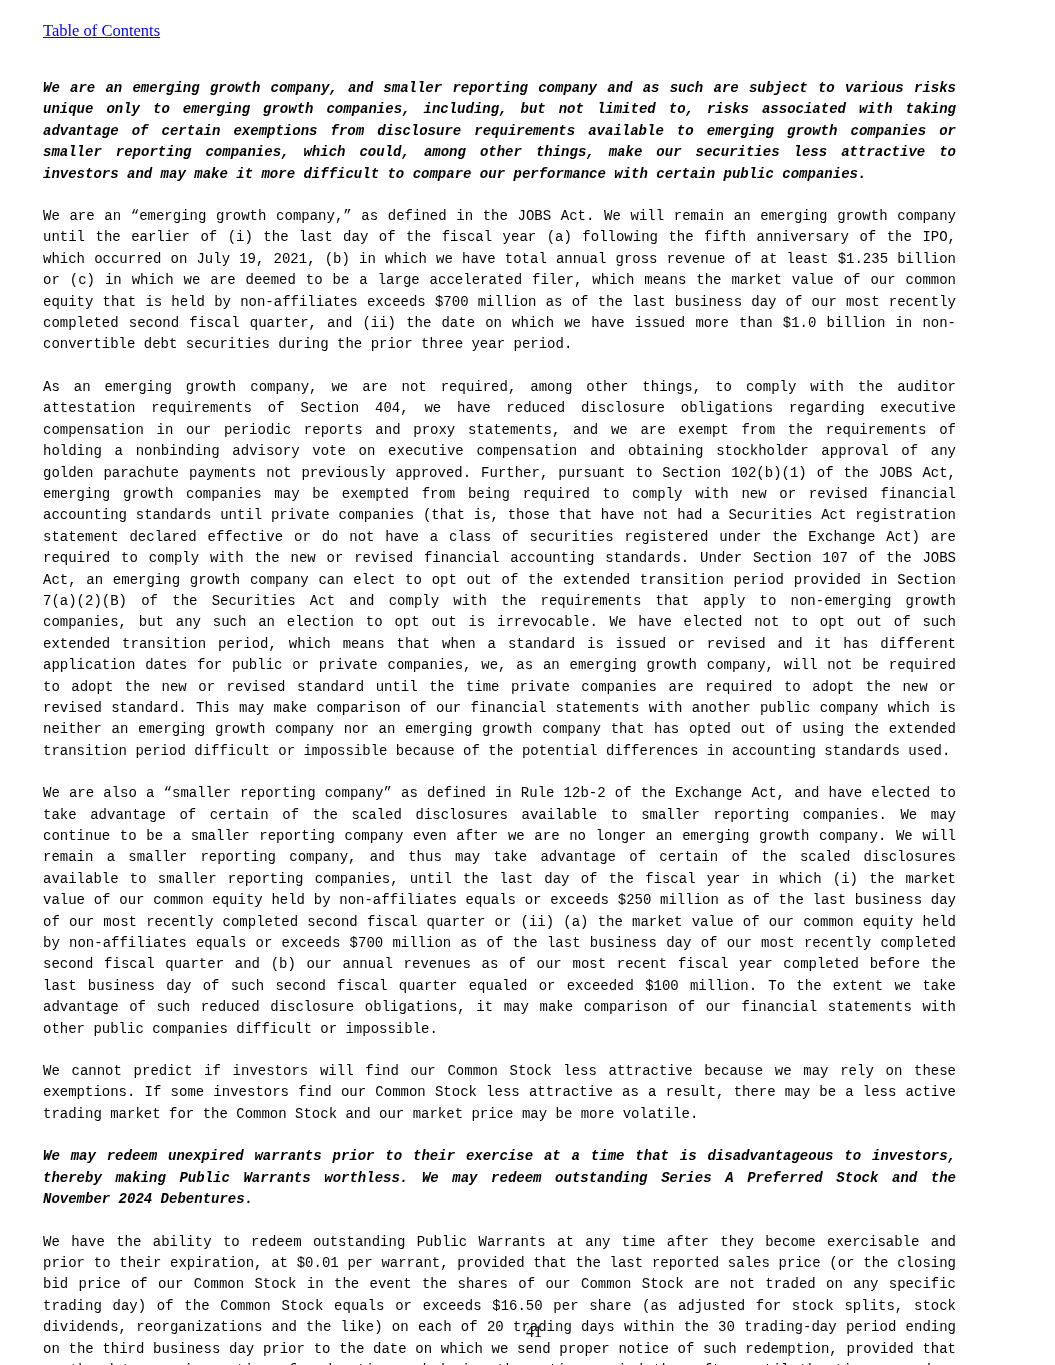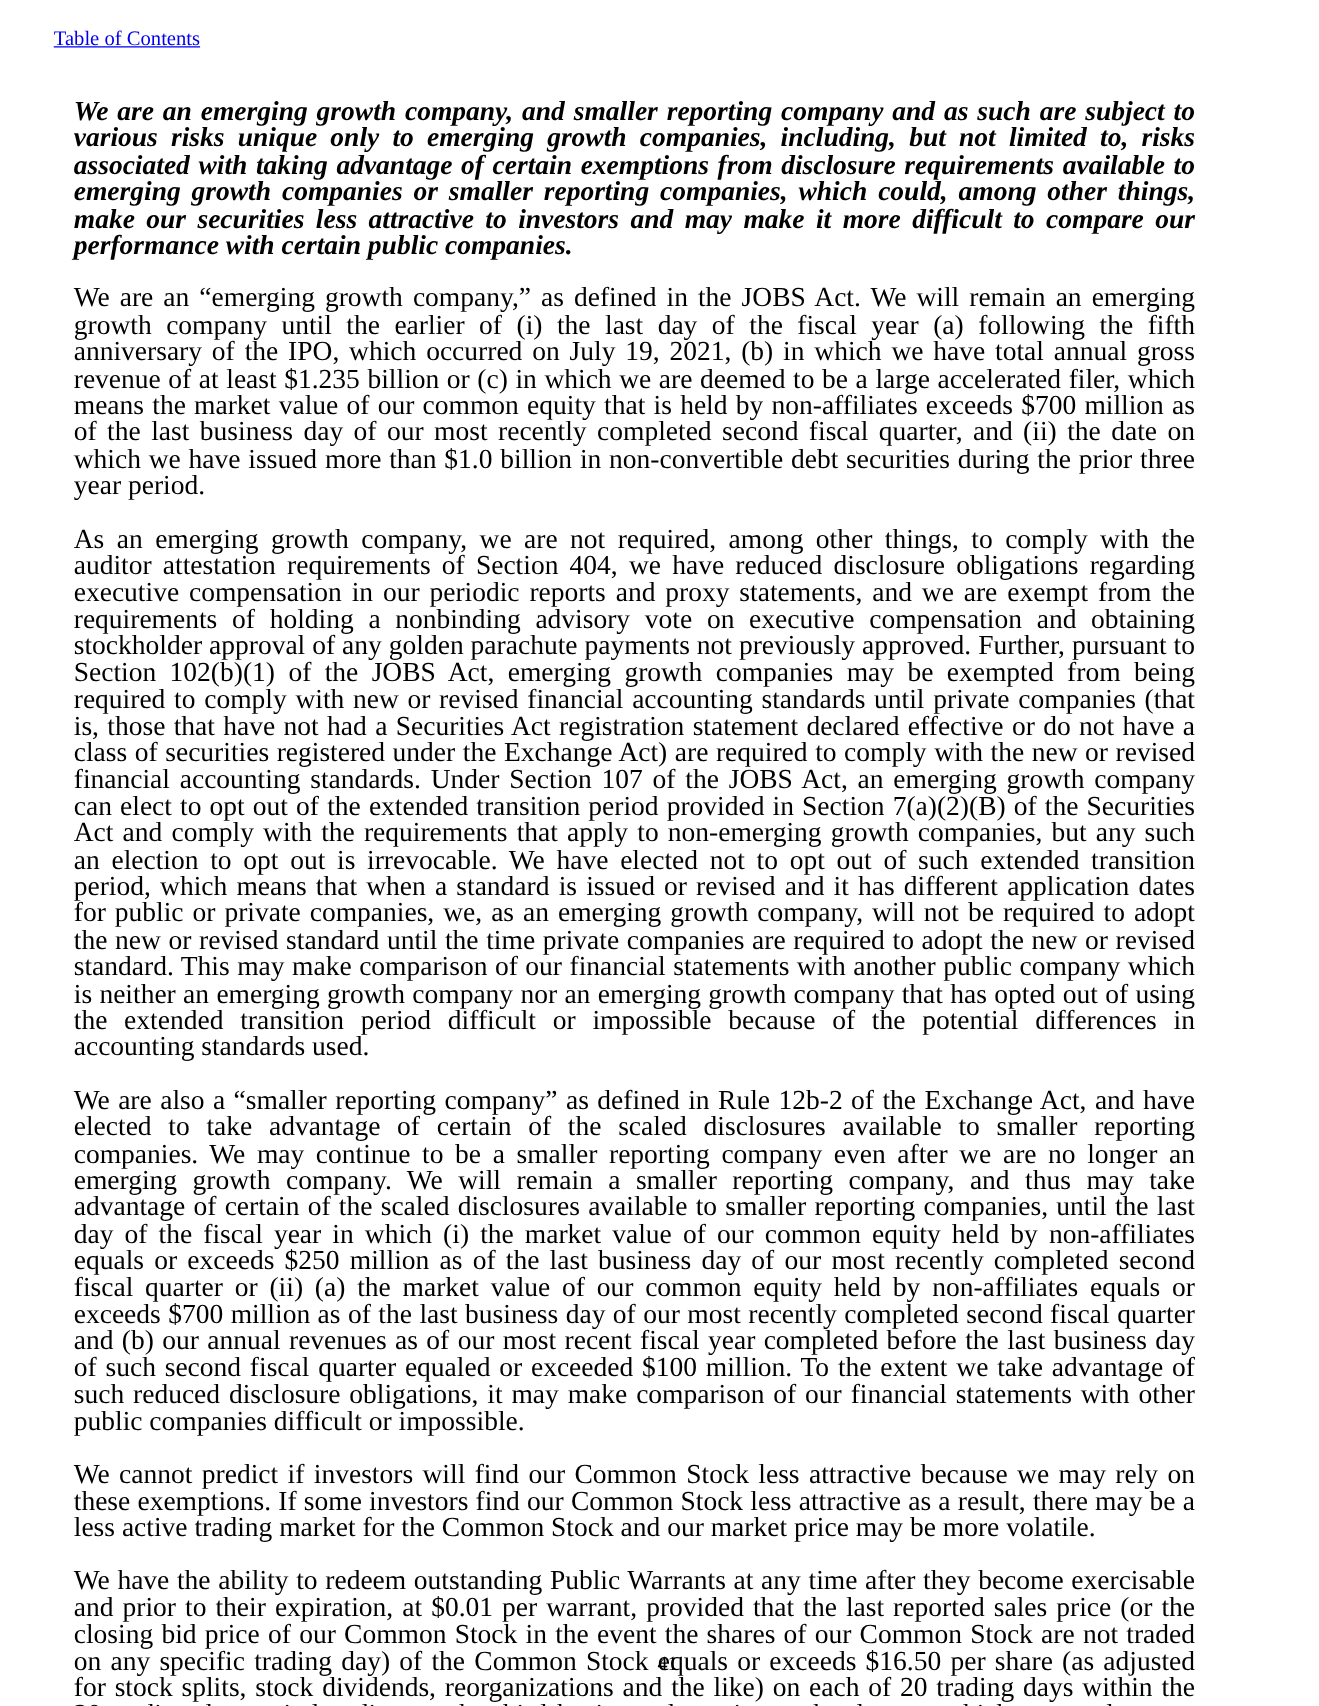--- a/index.html
+++ b/index.html
@@ -21,24 +21,25 @@
     color: #0000EE;
     text-decoration: underline;
     font-size: 16.5px;
     line-height: 21px;
     cursor: pointer;
   }
   .content {
     margin-top: 37px;
   }
   .content p {
-    margin: 0 0 21px 16px;
-    font-size: 22px;
+    margin: 0 0 21px 0;
+    font-size: 14px;
     line-height: 21.4px;
     text-align: justify;
+    font-family: Liberation Mono, monospace;
   }
   .content p.emphasis {
     font-weight: bold;
     font-style: italic;
   }
   .page-number {
     position: absolute;
     bottom: 24px;
     left: 13px;
     right: 0;
@@ -59,20 +60,21 @@
       <p class="emphasis">We are an emerging growth company, and smaller reporting company and as such are subject to various risks unique only to emerging growth companies, including, but not limited to, risks associated with taking advantage of certain exemptions from disclosure requirements available to emerging growth companies or smaller reporting companies, which could, among other things, make our securities less attractive to investors and may make it more difficult to compare our performance with certain public companies.</p>
 
       <p class="body">We are an “emerging growth company,” as defined in the JOBS Act. We will remain an emerging growth company until the earlier of (i) the last day of the fiscal year (a) following the fifth anniversary of the IPO, which occurred on July 19, 2021, (b) in which we have total annual gross revenue of at least $1.235 billion or (c) in which we are deemed to be a large accelerated filer, which means the market value of our common equity that is held by non-affiliates exceeds $700 million as of the last business day of our most recently completed second fiscal quarter, and (ii) the date on which we have issued more than $1.0 billion in non-convertible debt securities during the prior three year period.</p>
 
       <p class="body">As an emerging growth company, we are not required, among other things, to comply with the auditor attestation requirements of Section 404, we have reduced disclosure obligations regarding executive compensation in our periodic reports and proxy statements, and we are exempt from the requirements of holding a nonbinding advisory vote on executive compensation and obtaining stockholder approval of any golden parachute payments not previously approved. Further, pursuant to Section 102(b)(1) of the JOBS Act, emerging growth companies may be exempted from being required to comply with new or revised financial accounting standards until private companies (that is, those that have not had a Securities Act registration statement declared effective or do not have a class of securities registered under the Exchange Act) are required to comply with the new or revised financial accounting standards. Under Section 107 of the JOBS Act, an emerging growth company can elect to opt out of the extended transition period provided in Section 7(a)(2)(B) of the Securities Act and comply with the requirements that apply to non-emerging growth companies, but any such an election to opt out is irrevocable. We have elected not to opt out of such extended transition period, which means that when a standard is issued or revised and it has different application dates for public or private companies, we, as an emerging growth company, will not be required to adopt the new or revised standard until the time private companies are required to adopt the new or revised standard. This may make comparison of our financial statements with another public company which is neither an emerging growth company nor an emerging growth company that has opted out of using the extended transition period difficult or impossible because of the potential differences in accounting standards used.</p>
 
       <p class="body">We are also a “smaller reporting company” as defined in Rule 12b-2 of the Exchange Act, and have elected to take advantage of certain of the scaled disclosures available to smaller reporting companies. We may continue to be a smaller reporting company even after we are no longer an emerging growth company. We will remain a smaller reporting company, and thus may take advantage of certain of the scaled disclosures available to smaller reporting companies, until the last day of the fiscal year in which (i) the market value of our common equity held by non-affiliates equals or exceeds $250 million as of the last business day of our most recently completed second fiscal quarter or (ii) (a) the market value of our common equity held by non-affiliates equals or exceeds $700 million as of the last business day of our most recently completed second fiscal quarter and (b) our annual revenues as of our most recent fiscal year completed before the last business day of such second fiscal quarter equaled or exceeded $100 million. To the extent we take advantage of such reduced disclosure obligations, it may make comparison of our financial statements with other public companies difficult or impossible.</p>
 
       <p class="body">We cannot predict if investors will find our Common Stock less attractive because we may rely on these exemptions. If some investors find our Common Stock less attractive as a result, there may be a less active trading market for the Common Stock and our market price may be more volatile.</p>
 
+      <p class="emphasis">We may redeem unexpired warrants prior to their exercise at a time that is disadvantageous to investors, thereby making Public Warrants worthless. We may redeem outstanding Series A Preferred Stock and the November 2024 Debentures.</p>
 
       <p class="body">We have the ability to redeem outstanding Public Warrants at any time after they become exercisable and prior to their expiration, at $0.01 per warrant, provided that the last reported sales price (or the closing bid price of our Common Stock in the event the shares of our Common Stock are not traded on any specific trading day) of the Common Stock equals or exceeds $16.50 per share (as adjusted for stock splits, stock dividends, reorganizations and the like) on each of 20 trading days within the 30 trading-day period ending on the third business day prior to the date on which we send proper notice of such redemption, provided that on the date we give notice of redemption and during the entire period thereafter until the time we redeem the warrants, we have an effective registration statement under the Securities Act covering Common Stock issuable upon exercise of the warrants and a current prospectus relating to them is available. If and when the Public Warrants become redeemable by us, we may exercise our redemption right even if we are unable to register or qualify the</p>
 
     </div>
   </div>
 
   <div class="page-number">41</div>
 </div>
 
 </body></html>

